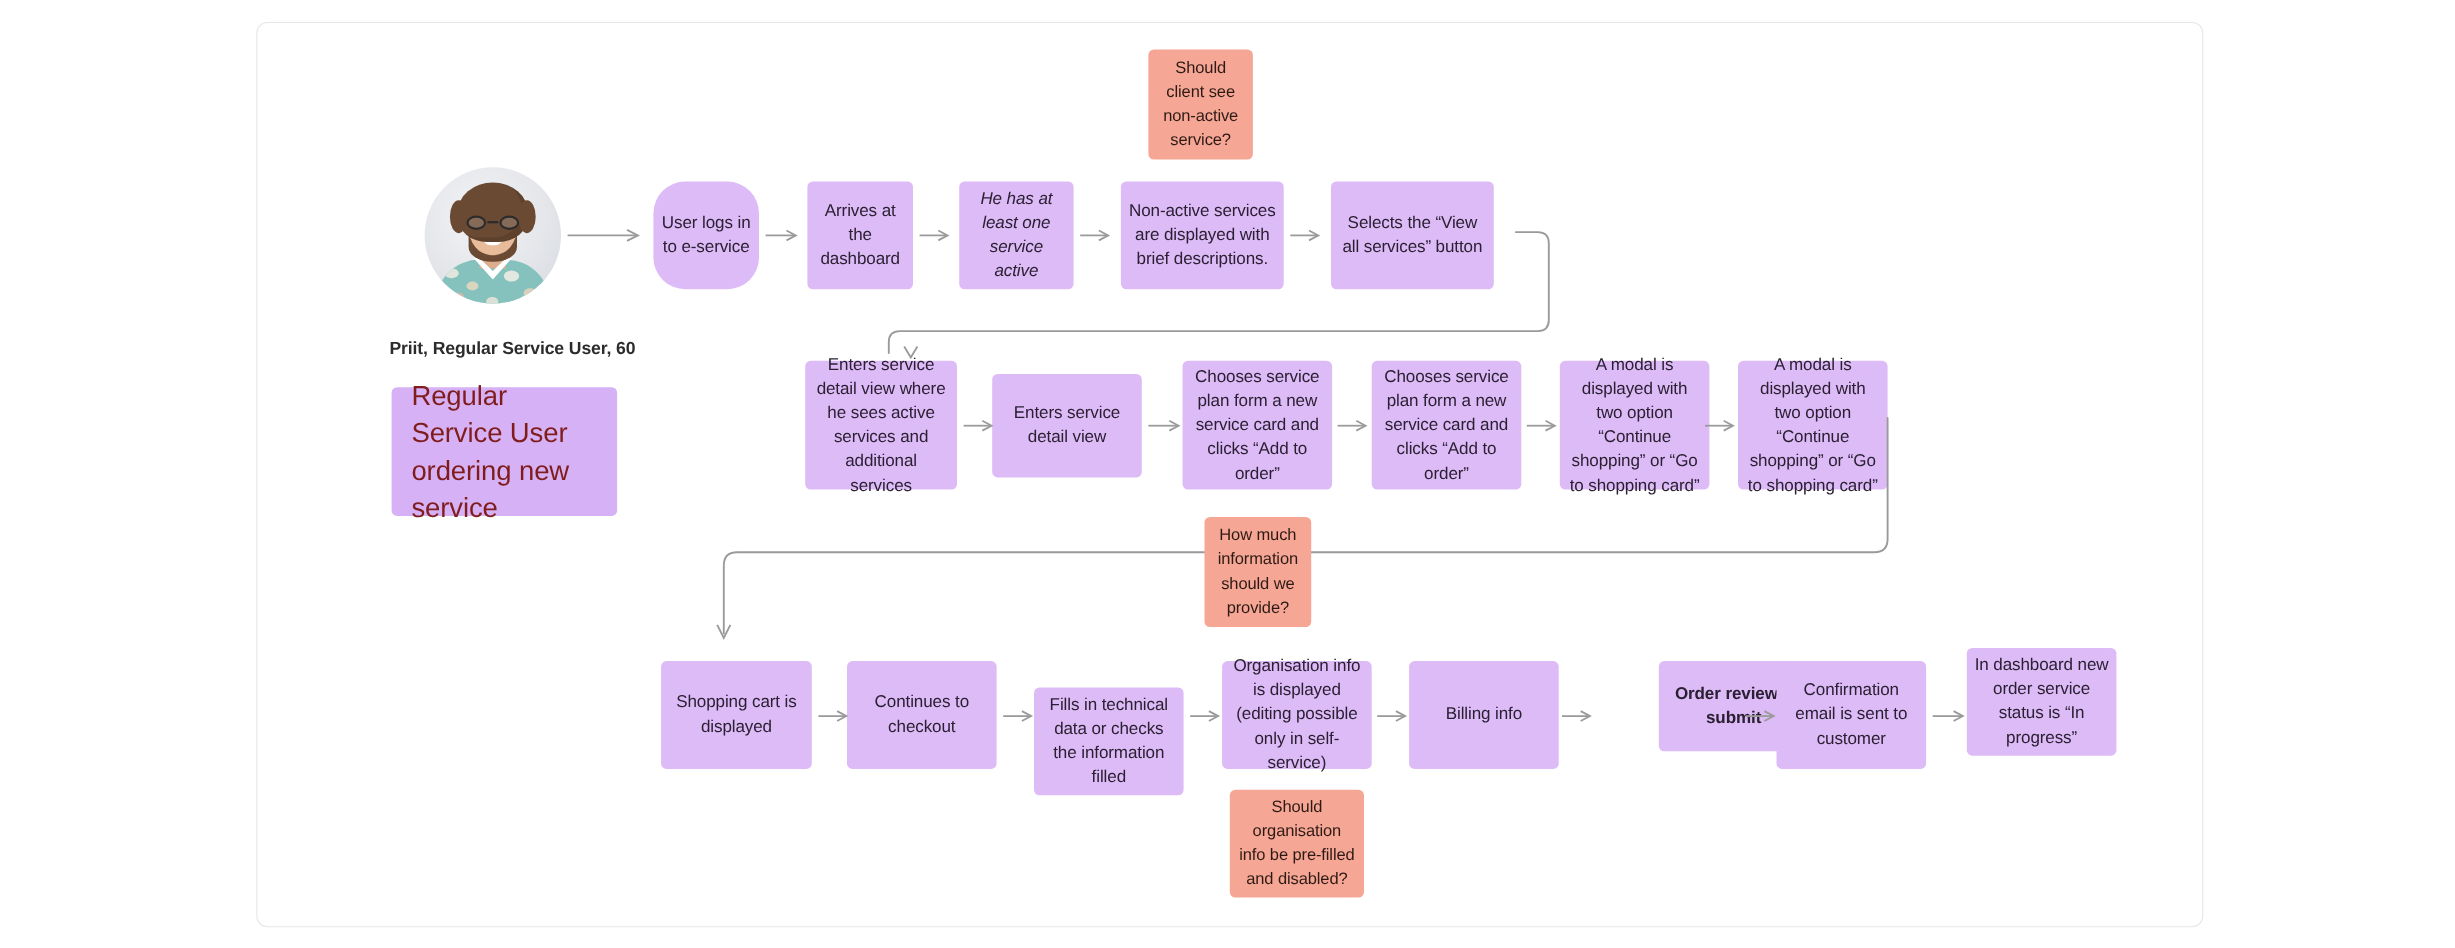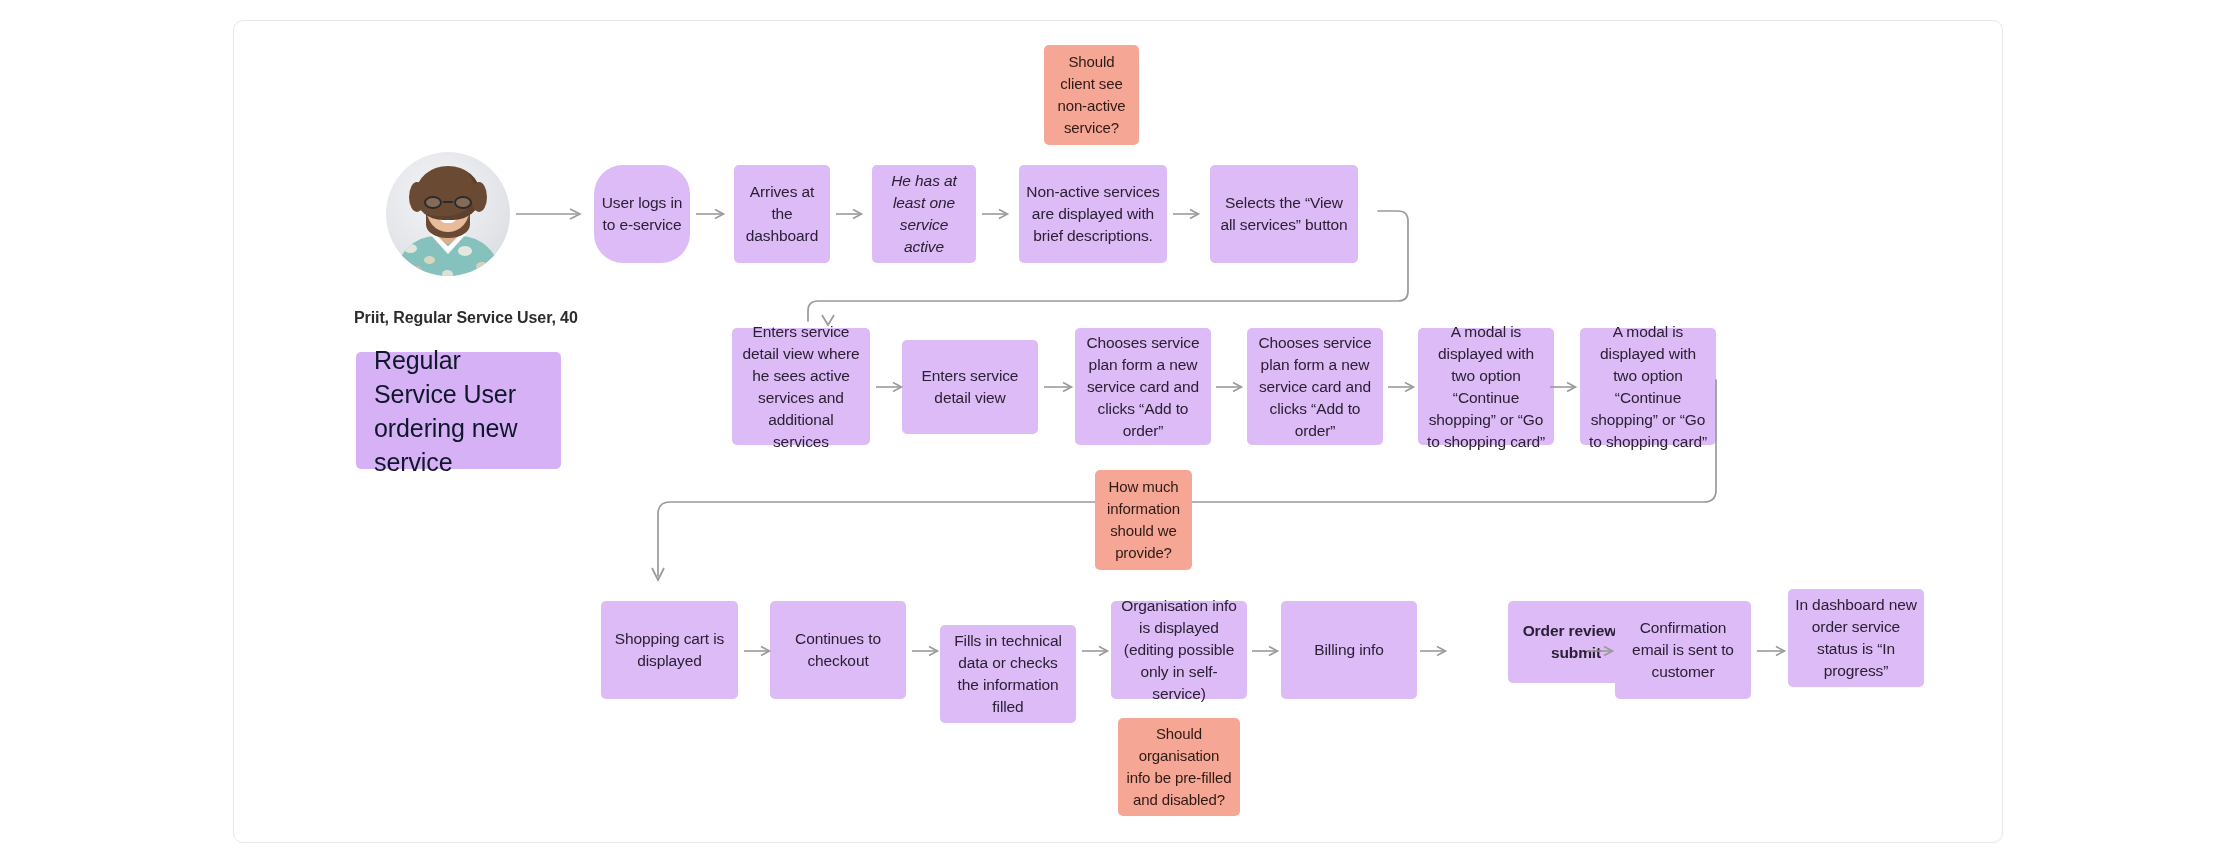--- a/index.html
+++ b/index.html
@@ -49,21 +49,21 @@
     font-size: 15px;
     line-height: 1.46;
   }
   .node.bigcard {
     background: #d7b1f5;
     font-size: 25px;
     line-height: 1.36;
     text-align: left;
     justify-content: flex-start;
     padding: 0 18px;
-    color: #0f172a;
+    color: #7f1d1d;
   }
 
   
   #avatar {
     position: absolute;
     left: 386px;
     top: 152px;
     width: 124px;
     height: 124px;
     border-radius: 50%;
@@ -170,21 +170,21 @@
     <div class="face"></div>
     <div class="mouth"></div>
     <div class="hair"></div>
     <div class="glasses">
       <span class="lens l"></span>
         <span class="lens r"></span>
         <span class="bridge"></span>
     </div>
   </div>
 
-  <div id="persona-caption">Priit, Regular Service User, 40</div>
+  <div id="persona-caption">Priit, Regular Service User, 60</div>
 
   <div class="node bigcard" style="left:356px; top:352px; width:205px; height:117px;">Regular Service User ordering new service</div>
 
   <div class="node question" style="left:1044px; top:45px; width:95px; height:100px;">Should client see non-active service?</div>
 
   <div class="node" style="left:594px; top:165px; width:96px; height:98px;border-radius:29px;">User logs in to e-service</div>
   <div class="node" style="left:734px; top:165px; width:96px; height:98px;">Arrives at the dashboard</div>
   <div class="node" style="left:872px; top:165px; width:104px; height:98px;font-style:italic;">He has at least one service active</div>
   <div class="node" style="left:1019px; top:165px; width:148px; height:98px;">Non-active services are displayed with brief descriptions.</div>
   <div class="node" style="left:1210px; top:165px; width:148px; height:98px;">Selects the “View all services” button</div>

